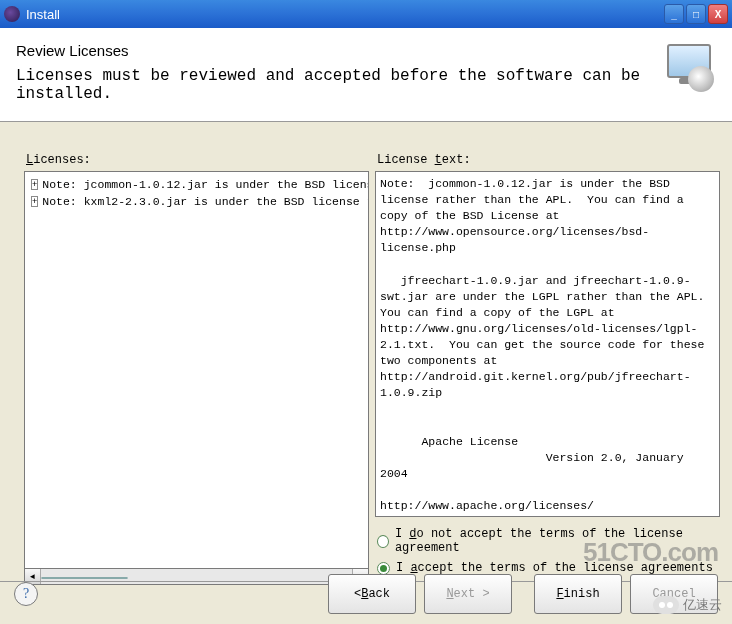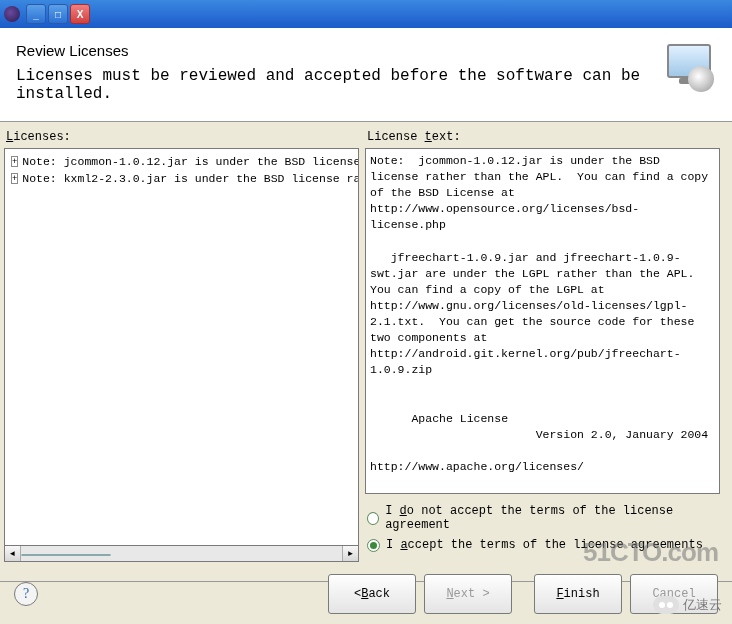--- a/index.html
+++ b/index.html
@@ -76,23 +76,24 @@
   border-radius: 2px;
 }
 .disc {
   width: 26px; height: 26px;
   border-radius: 50%;
   background: radial-gradient(circle at 40% 40%, #fff, #c0c0c0 60%, #909090);
   position: absolute; bottom: 0; right: 2px;
 }
 .main {
   display: flex;
-  padding: 8px 12px 0 4px;
+  padding: 8px 12px 0 24px;
   gap: 6px;
   height: 440px;
+  margin-top: 23px;
 }
 .panel {
   flex: 1;
   display: flex;
   flex-direction: column;
   min-width: 0;
 }
 .panel-label {
   font-size: 12px;
   margin-bottom: 4px;
@@ -249,20 +250,21 @@
   top: 6px;
 }
 .cloud::before { left: 6px; }
 .cloud::after { left: 14px; }
 </style>
 </head>
 <body>
 
 <div class="titlebar">
   <span class="eclipse-icon"></span>
+  <span class="titlebar-title">Install</span>
   <div class="titlebar-btns">
     <div class="tbtn">_</div>
     <div class="tbtn">□</div>
     <div class="tbtn close">X</div>
   </div>
 </div>
 
 <div class="header">
   <div class="header-left">
     <h1>Review Licenses</h1>

